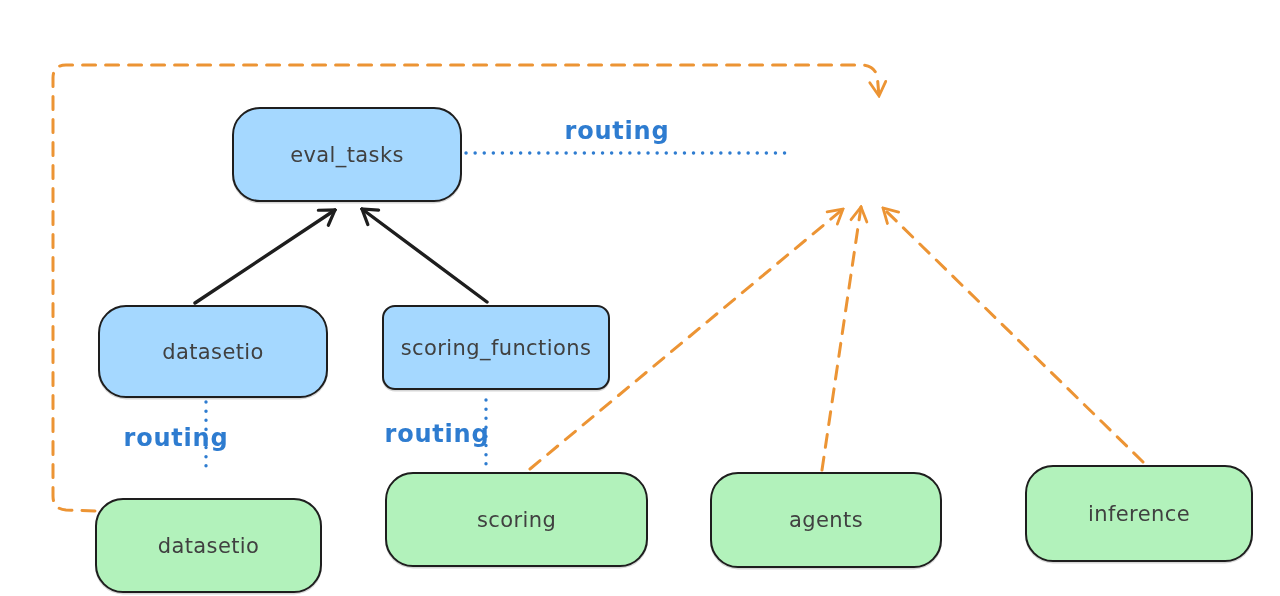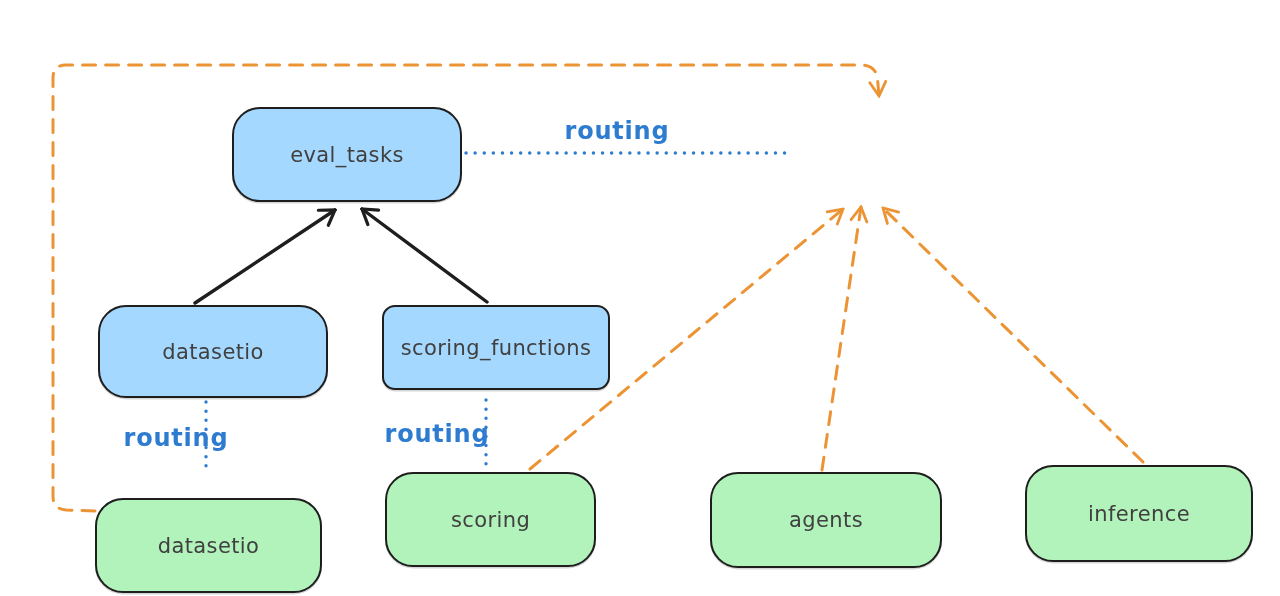--- a/index.html
+++ b/index.html
@@ -87,21 +87,21 @@
   </div>
 
   <div class="node blue" style="left:382px; top:305px; width:228px; height:85px;border-radius:13px;">
     <span class="node-label">scoring_functions</span>
   </div>
 
   <div class="node green" style="left:95px; top:475px; width:227px; height:95px;margin-top:23px;">
     <span class="node-label">datasetio</span>
   </div>
 
-  <div class="node green" style="left:385px; top:472px; width:211px; height:95px;">
+  <div class="node green" style="left:385px; top:472px; width:263px; height:95px;">
     <span class="node-label">scoring</span>
   </div>
 
   <div class="node green" style="left:710px; top:472px; width:232px; height:96px;">
     <span class="node-label">agents</span>
   </div>
 
   <div class="node green" style="left:1025px; top:465px; width:228px; height:97px;">
     <span class="node-label">inference</span>
   </div>

